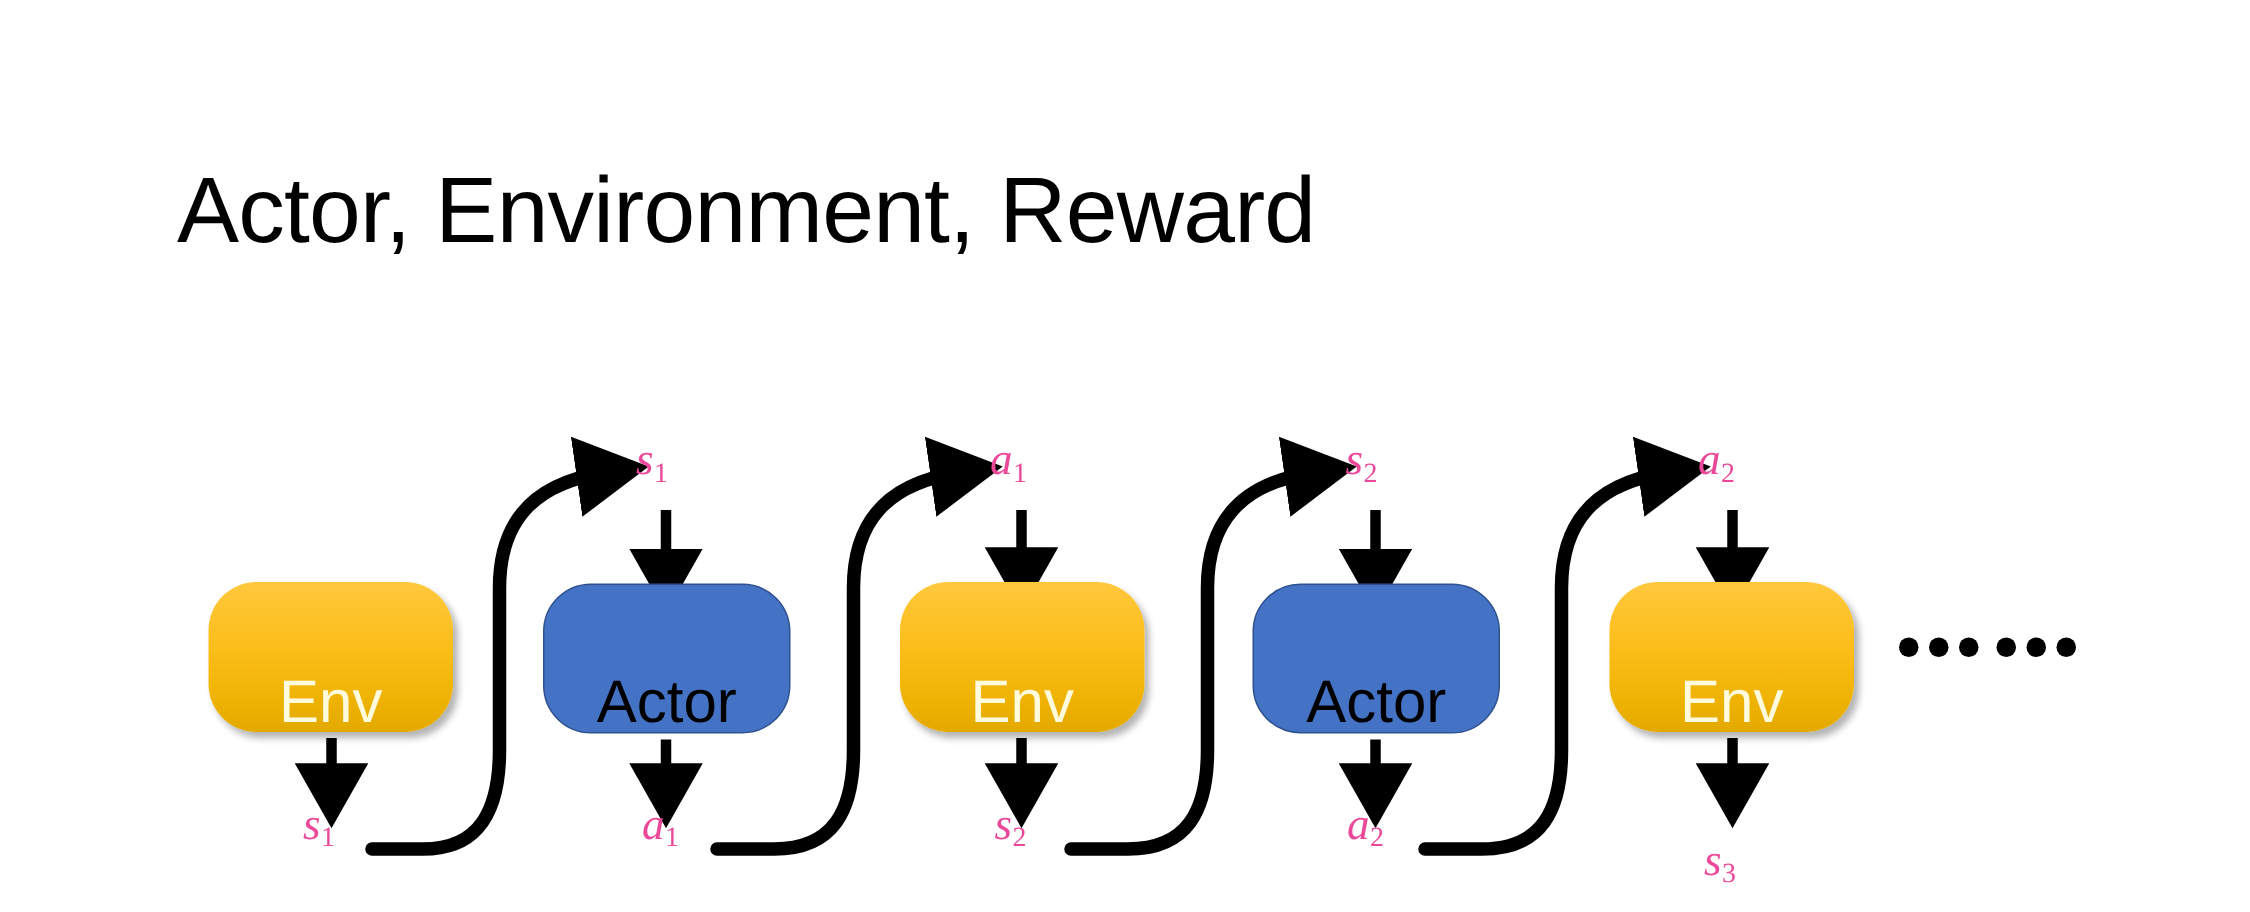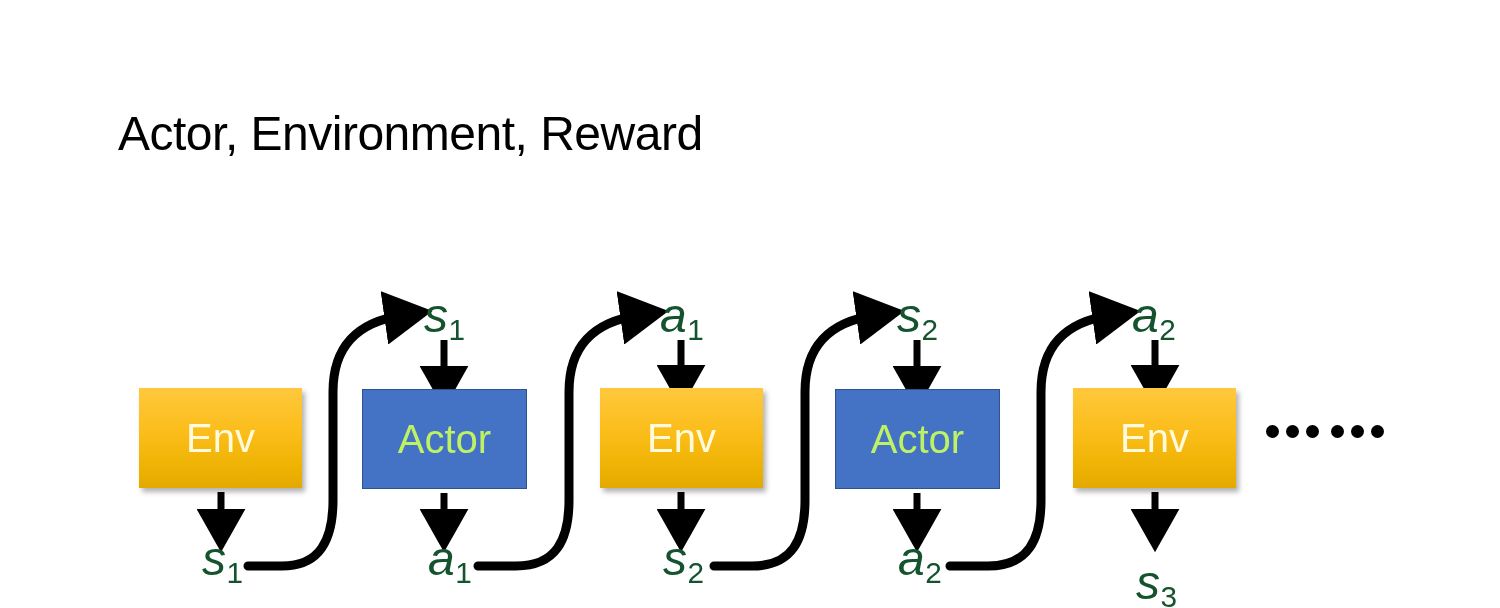--- a/index.html
+++ b/index.html
@@ -15,67 +15,68 @@
     font-family: "Liberation Sans", sans-serif;
   }
 
   
   #slide-title {
     position: absolute;
     left: 118px;
     top: 110px;
     font-family: "Liberation Sans", sans-serif;
     font-weight: 300;
-    font-size: 48px;
+    font-size: 62px;
     line-height: 1;
     color: #000000;
     letter-spacing: -0.5px;
     white-space: nowrap;
   }
 
   
   #diagram {
     position: absolute;
     left: 0;
     top: 0;
     width: 1500px;
     height: 608px;
   }
 
   
   .node-box {
     position: absolute;
     display: flex;
-    align-items: center;
+    align-items: flex-end;
     justify-content: center;
     box-sizing: border-box;
     font-family: "Liberation Sans", sans-serif;
     font-weight: 400;
     font-size: 40px;
     line-height: 1;
+    border-radius: 32px;
   }
   .node-box.env {
     background: linear-gradient(to bottom, #FFC83D 0%, #FBBD19 45%, #EEB203 80%, #E3A900 100%);
     color: #FFFBDC;
     box-shadow: 3px 4px 5px rgba(0,0,0,0.30);
   }
   .node-box.actor {
     background: #4472C4;
-    color: #bef264;
+    color: #000000;
     border: 1.5px solid #2F528F;
   }
 
   
   .math-label {
     position: absolute;
-    font-family: Liberation Sans, sans-serif;
+    font-family: Liberation Serif, serif;
     font-style: italic;
-    font-size: 48px;
+    font-size: 30px;
     line-height: 1;
-    color: #14532d;
+    color: #ec4899;
     white-space: nowrap;
   }
   .math-label sub {
     font-style: normal;
     font-size: 0.62em;
     vertical-align: baseline;
     position: relative;
     top: 0.26em;
     left: 0.02em;
   }

